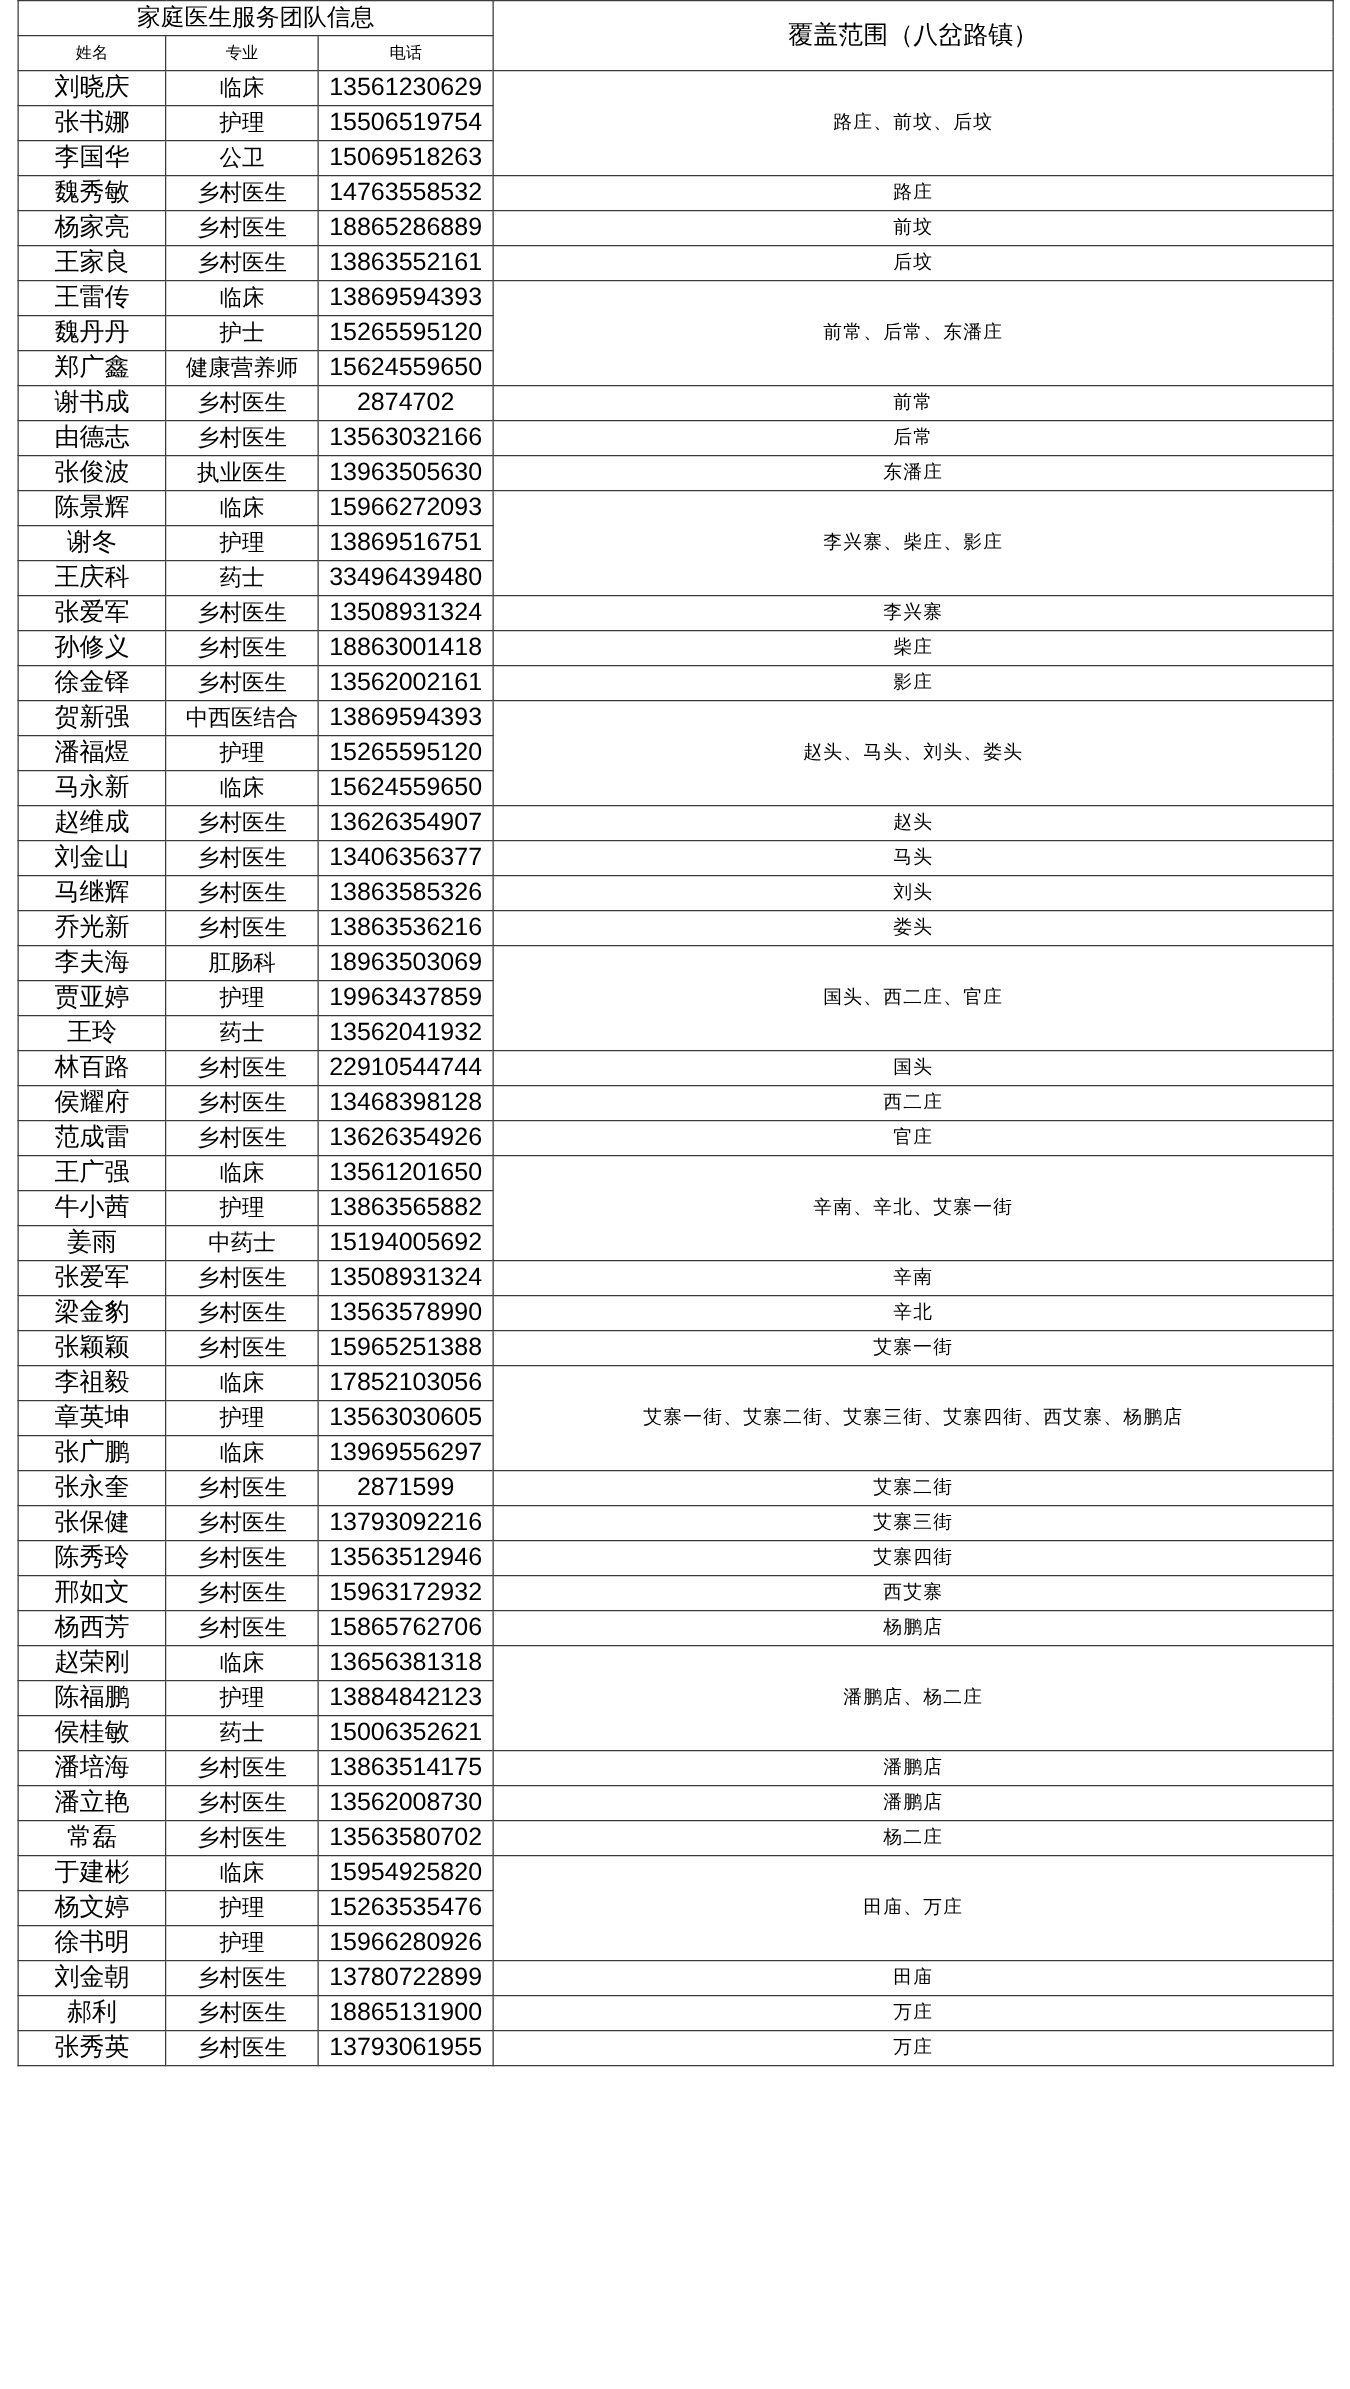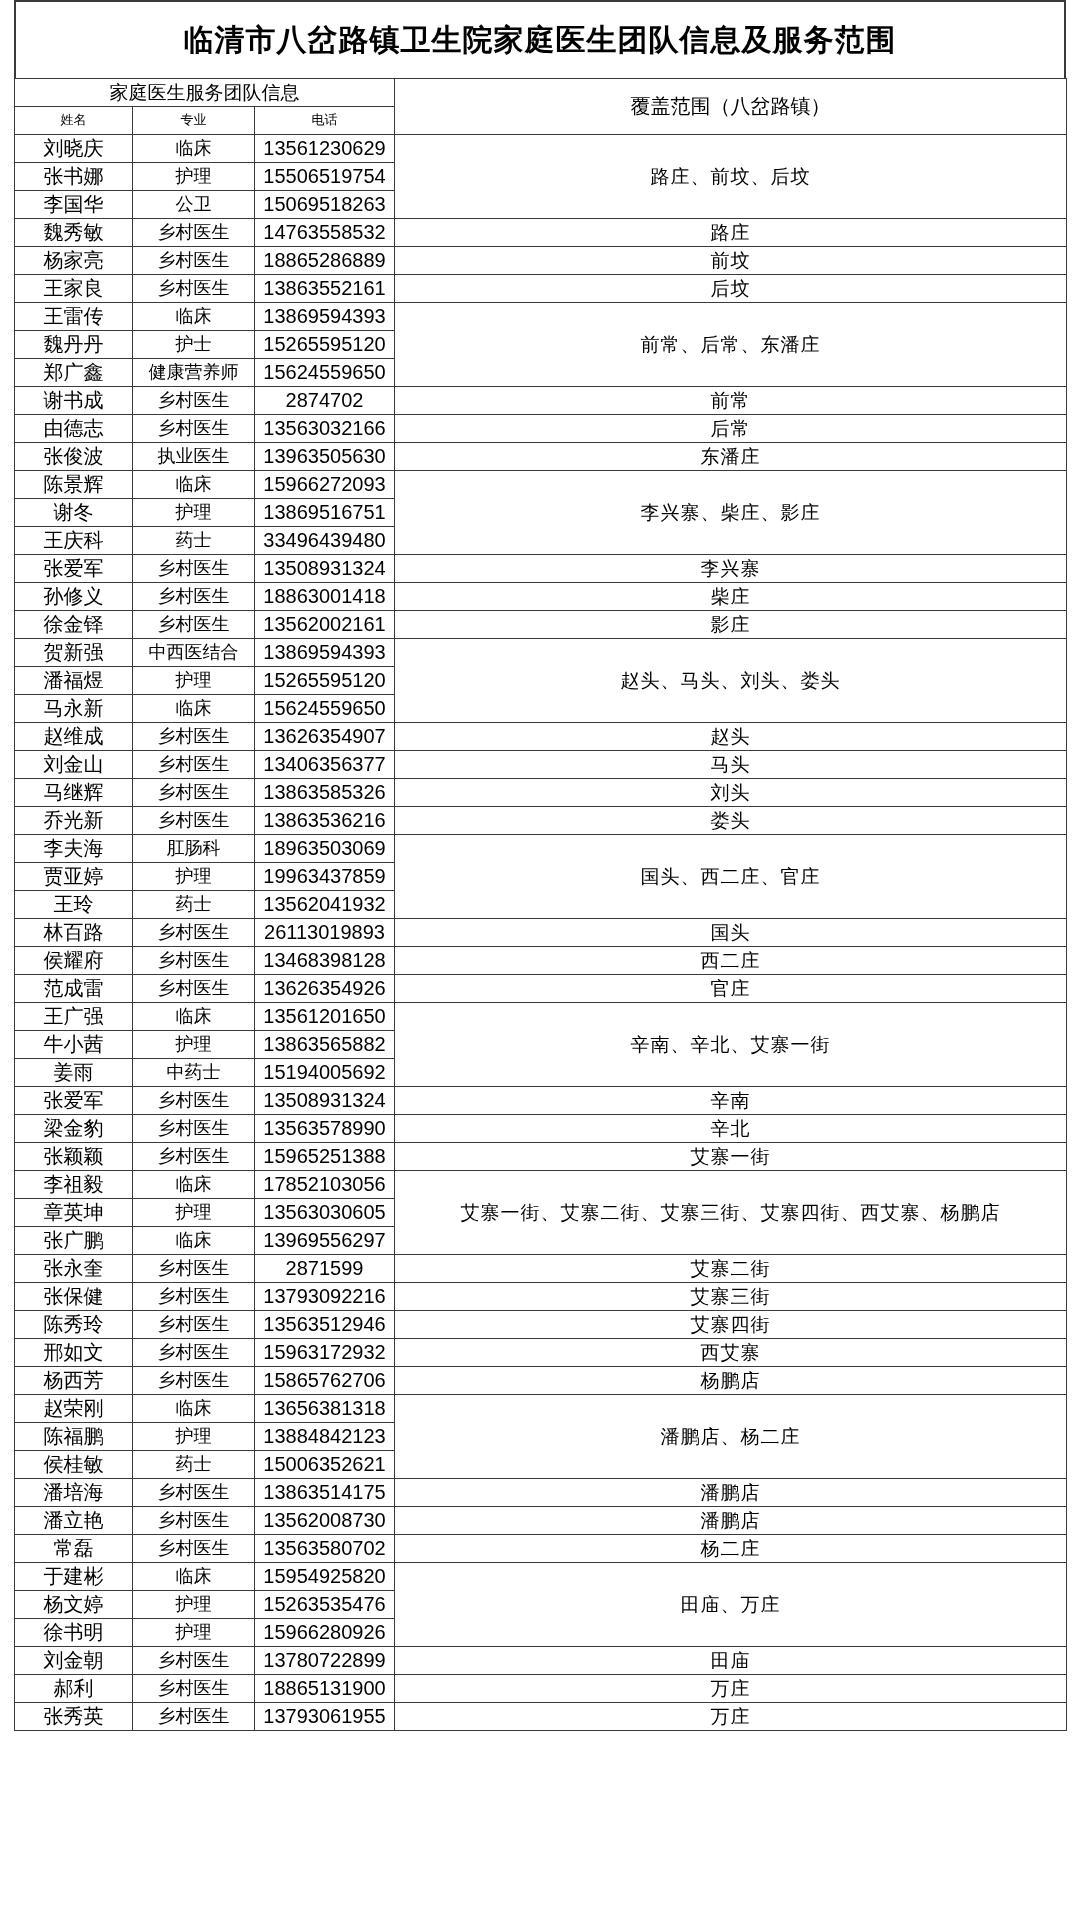--- a/index.html
+++ b/index.html
@@ -67,30 +67,27 @@
   .hdr-area {
     font-size: 20px;
   }
   .hdr-col {
     height: 54px;
     font-size: 13px;
   }
   td.name-cell { font-size: 20px; }
   td.spec-cell { font-size: 18px; }
   td.phone-cell { font-size: 20px; font-family: Liberation Sans, sans-serif; }
-  td.area-cell { font-size: 19px; letter-spacing: 1px; }
+  td.area-cell { font-size: 15px; letter-spacing: 1px; }
 </style>
 </head>
 <body>
 
 <div class="page">
 
-  <div class="title-box">
-    <div class="doc-title">临清市八岔路镇卫生院家庭医生团队信息及服务范围</div>
-  </div>
 
   <table class="main">
     <colgroup>
       <col class="c-name">
         <col class="c-spec">
         <col class="c-phone">
         <col class="c-area">
     </colgroup>
     <thead>
       <tr>
@@ -258,21 +255,21 @@
           <td class="phone-cell">19963437859</td>
         </tr>
         <tr>
           <td class="name-cell">王玲</td>
           <td class="spec-cell">药士</td>
           <td class="phone-cell">13562041932</td>
         </tr>
         <tr>
           <td class="name-cell">林百路</td>
           <td class="spec-cell">乡村医生</td>
-          <td class="phone-cell">26113019893</td>
+          <td class="phone-cell">22910544744</td>
           <td class="area-cell" rowspan="1">国头</td>
         </tr>
         <tr>
           <td class="name-cell">侯耀府</td>
           <td class="spec-cell">乡村医生</td>
           <td class="phone-cell">13468398128</td>
           <td class="area-cell" rowspan="1">西二庄</td>
         </tr>
         <tr>
           <td class="name-cell">范成雷</td>

